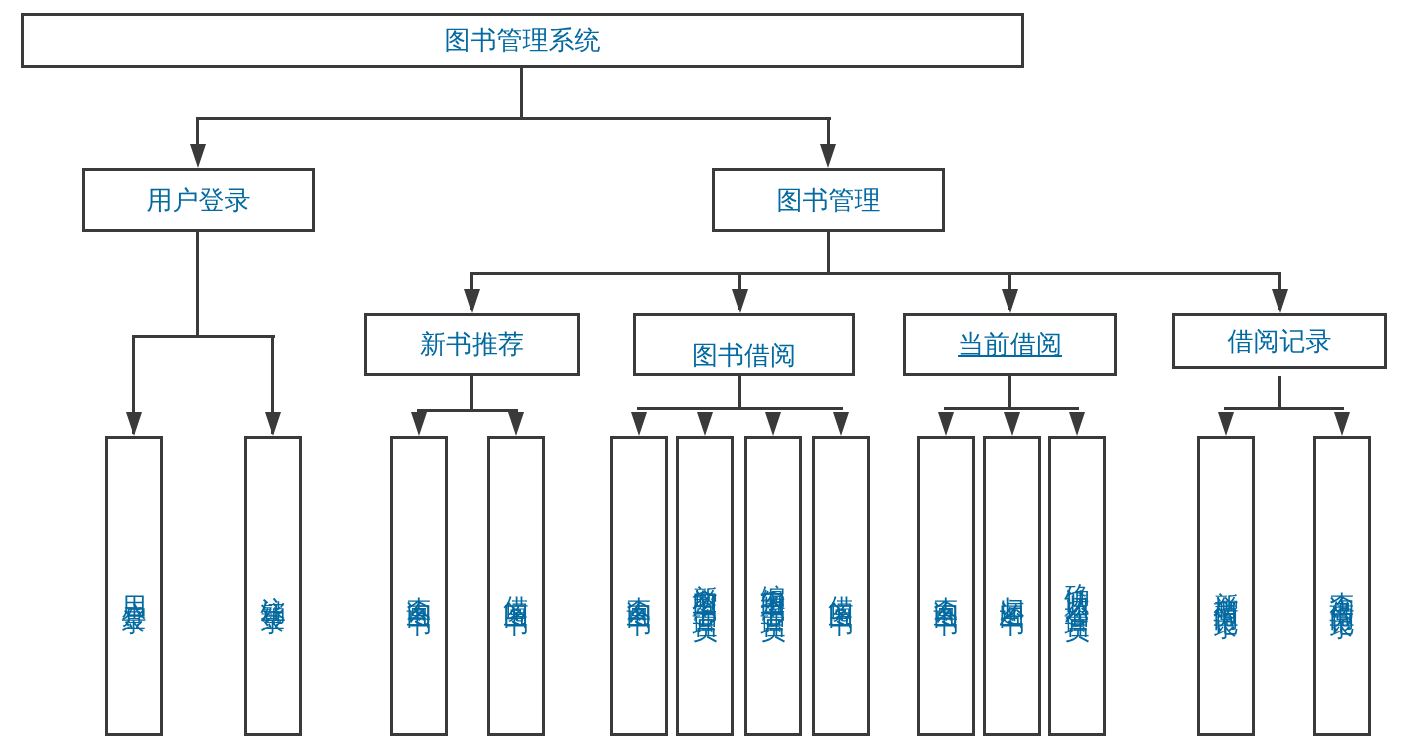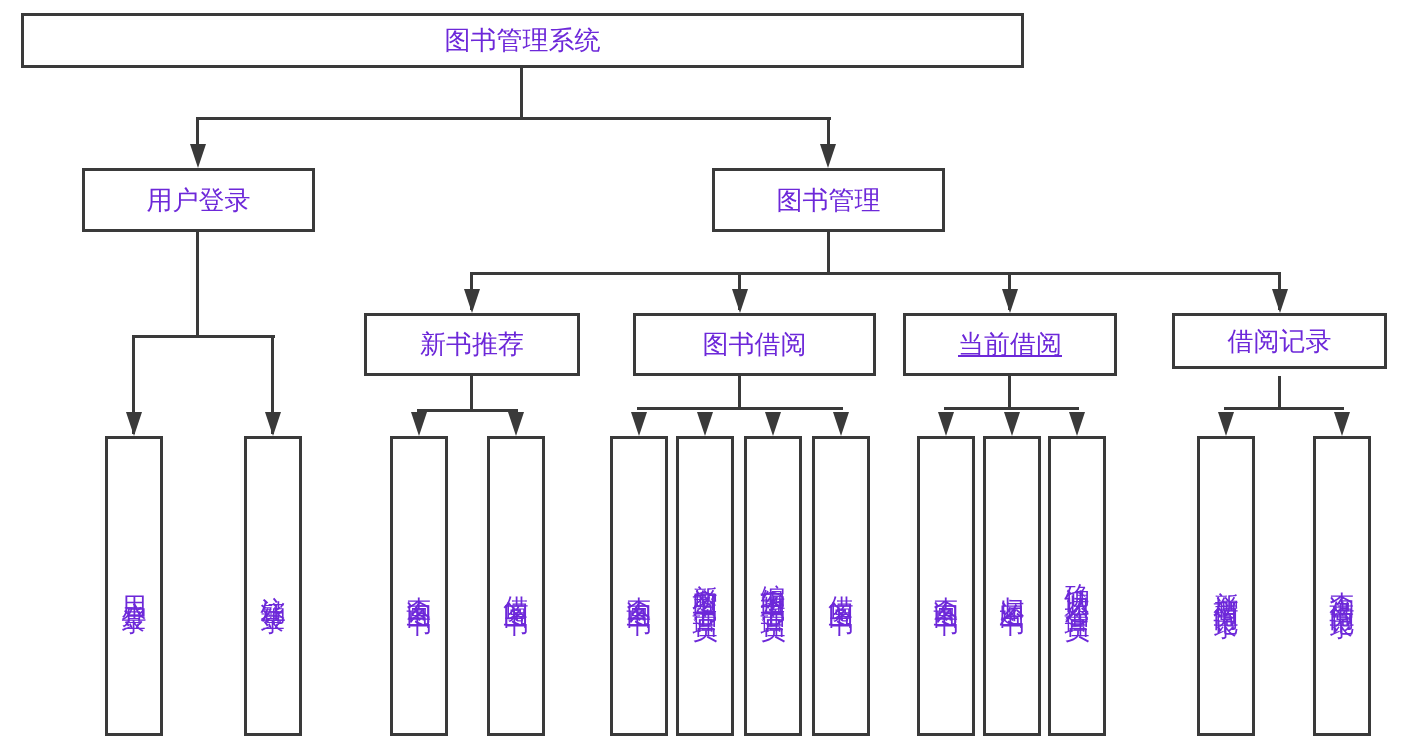--- a/index.html
+++ b/index.html
@@ -12,21 +12,21 @@
     overflow: hidden;
   }
   .box {
     position: absolute;
     box-sizing: border-box;
     background: #ffffff;
     border: 3px solid #3a3a3a;
     display: flex;
     align-items: center;
     justify-content: center;
-    color: #6d28d9;
+    color: #0369a1;
     font-size: 26px;
     text-align: center;
     z-index: 2;
   }
   .leaf {
     top: 436px;
     width: 58px;
     height: 300px;
   }
   .vtext {
@@ -122,21 +122,21 @@
   <div class="box" style="left:82px; top:168px; width:233px; height:64px;">
     <span>用户登录</span>
   </div>
   <div class="box" style="left:712px; top:168px; width:233px; height:64px;">
     <span>图书管理</span>
   </div>
 
   <div class="box" style="left:364px; top:313px; width:216px; height:63px;">
     <span>新书推荐</span>
   </div>
-  <div class="box" style="left:633px; top:313px; width:243px; height:63px;">
+  <div class="box" style="left:633px; top:313px; width:222px; height:63px;align-items:flex-end;">
     <span>图书借阅</span>
   </div>
   <div class="box" style="left:903px; top:313px; width:214px; height:63px;text-decoration:underline;">
     <span>当前借阅</span>
   </div>
   <div class="box" style="left:1172px; top:313px; width:215px; height:56px;">
     <span>借阅记录</span>
   </div>
 
   <div class="box leaf" style="left:105px;">

